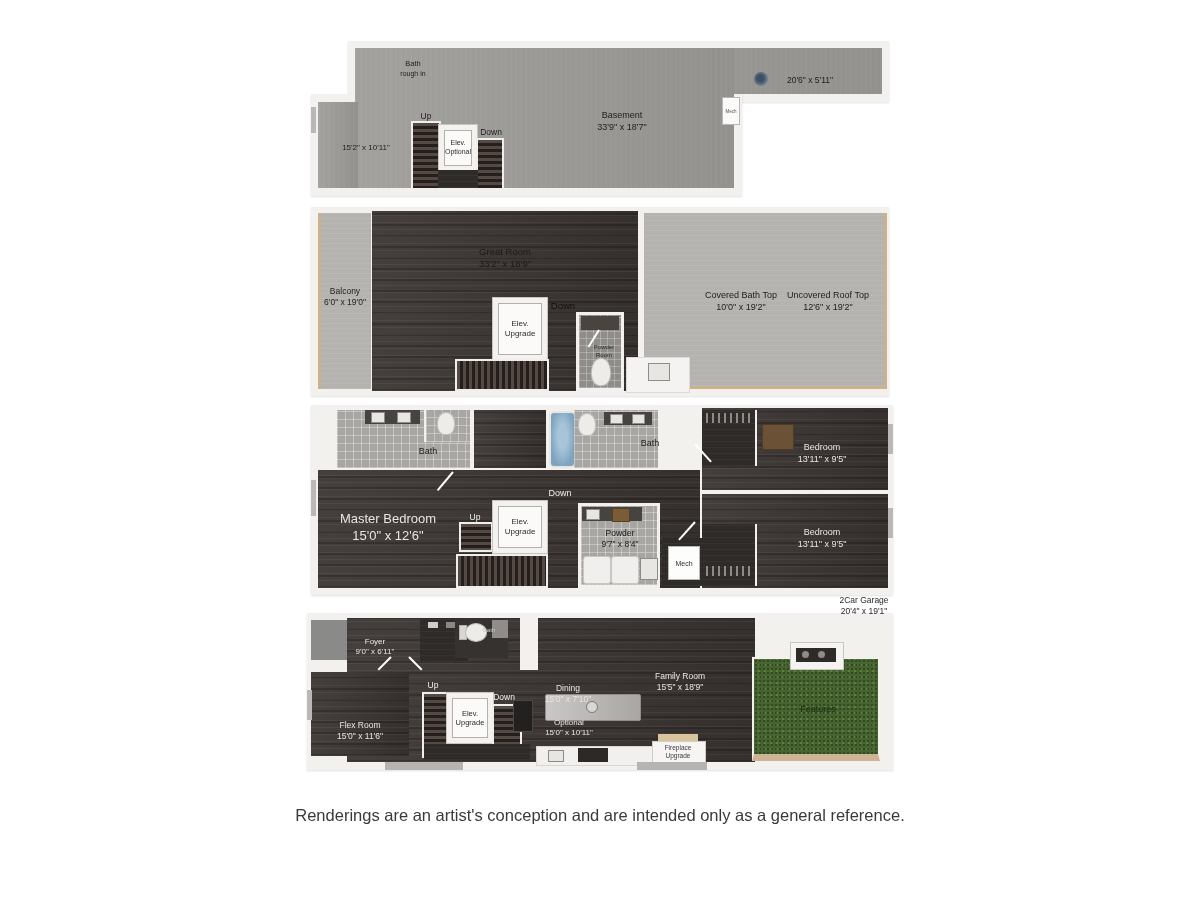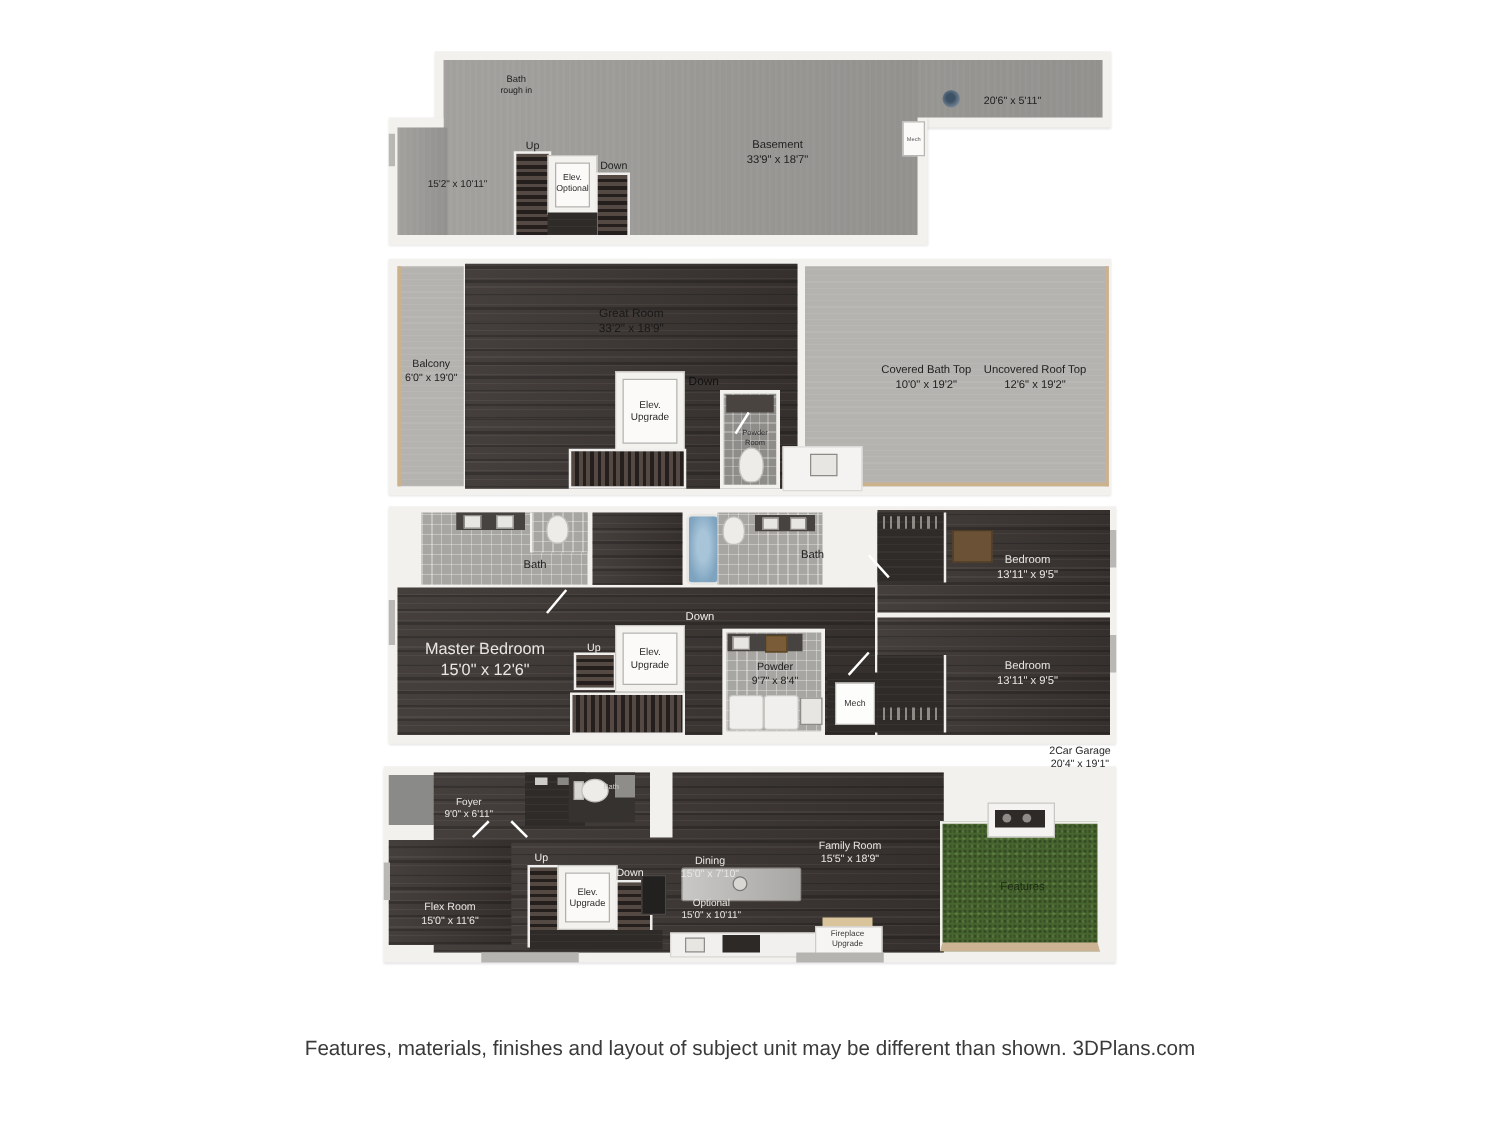--- a/index.html
+++ b/index.html
@@ -311,15 +311,15 @@
     </div>
     <div class="lbl" style="left:678px;top:752px;font-size:6.5px;color:#3a3a3a">
       <span>Fireplace</span>
       <span>Upgrade</span>
     </div>
     <div class="lbl" style="left:818px;top:710px;font-size:9px;color:#1c2b12">
       <span>Features</span>
     </div>
   </div>
 
-  <div class="footer-line" style="top:830px">Features, materials, finishes and layout of subject unit may be different than shown. 3DPlans.com</div>
+  <div class="footer-line" style="top:806px">Renderings are an artist's conception and are intended only as a general reference.</div>
 
 </div>
 
 </body></html>

